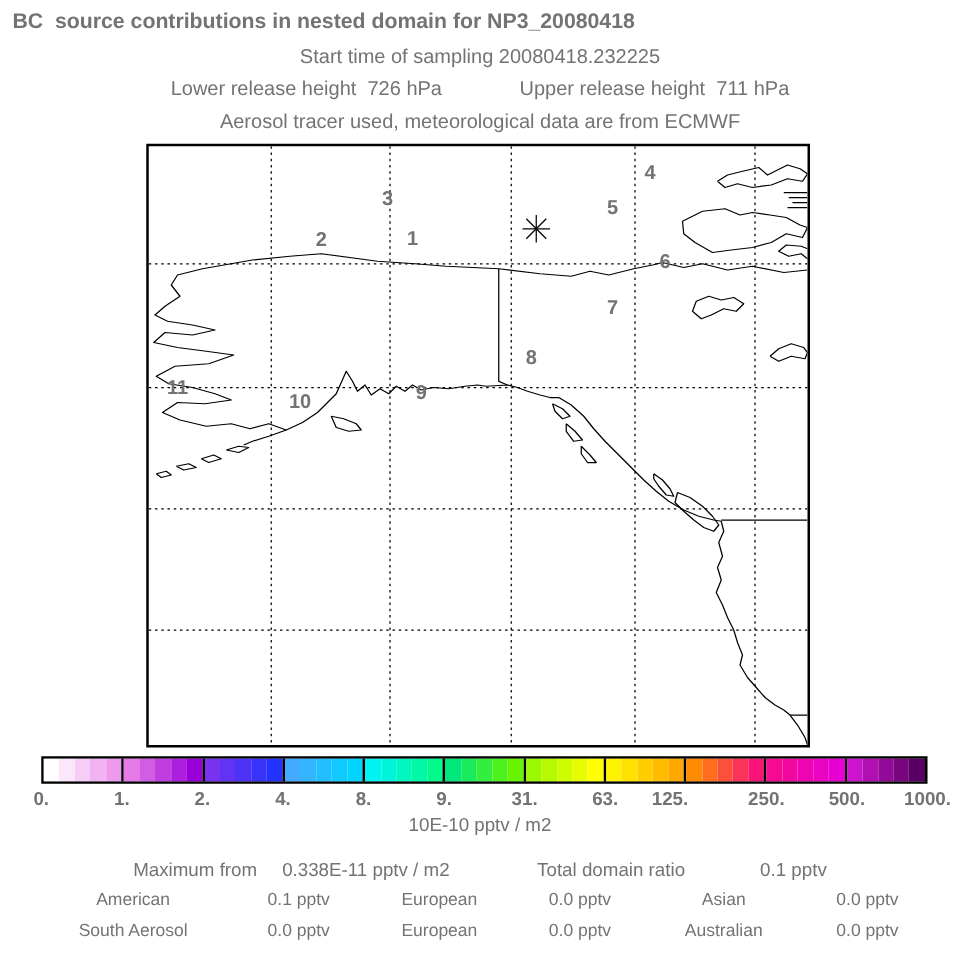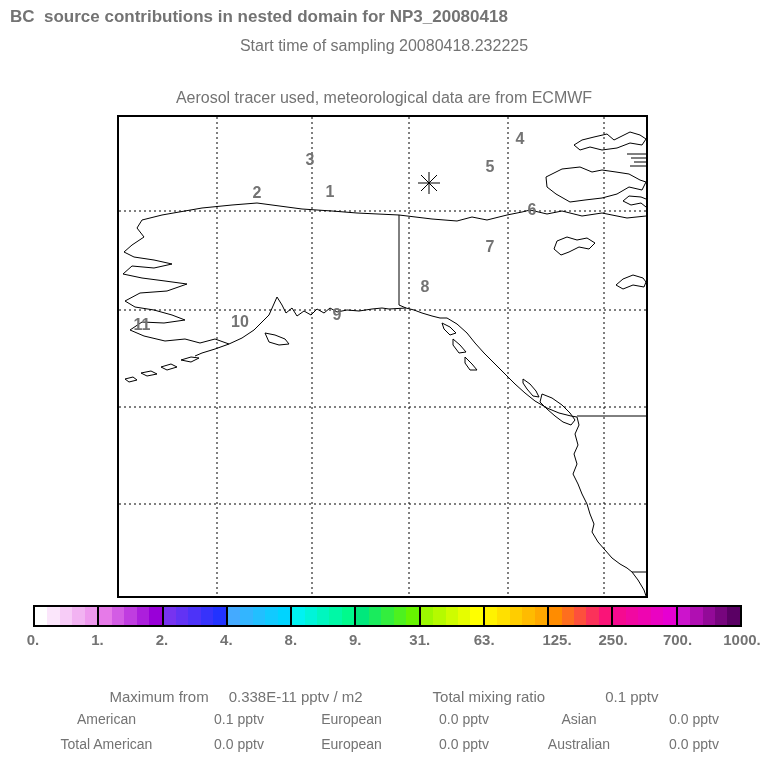--- a/index.html
+++ b/index.html
@@ -39,20 +39,24 @@
 <body>
 
 <div class="page">
 
   <div class="hdr-title">BC  source contributions in nested domain for NP3_20080418</div>
 
   <div class="hdr-line hdr-line2">
     <span>Start time of sampling 20080418.232225</span>
   </div>
 
+  <div class="hdr-line hdr-line3">
+    <span>Lower release height  726 hPa</span>
+    <span>Upper release height  711 hPa</span>
+  </div>
 
   <div class="hdr-line hdr-line4">
     <span>Aerosol tracer used, meteorological data are from ECMWF</span>
   </div>
 
   <div class="map">
     <svg viewBox="0 0 527 479">
 
       <g stroke="#000" stroke-width="1" stroke-dasharray="2 3" fill="none">
         <line x1="98" y1="0" x2="98" y2="479"></line>
@@ -128,21 +132,21 @@
         <div class="region-num" style="left: 211px; top: 75px;">1</div>
         <div class="region-num" style="left: 138px; top: 76px;">2</div>
         <div class="region-num" style="left: 191px; top: 43px;">3</div>
         <div class="region-num" style="left: 401px; top: 22px;">4</div>
         <div class="region-num" style="left: 371px; top: 50px;">5</div>
         <div class="region-num" style="left: 413px; top: 93px;">6</div>
         <div class="region-num" style="left: 371px; top: 130px;">7</div>
         <div class="region-num" style="left: 306px; top: 170px;">8</div>
         <div class="region-num" style="left: 218px; top: 198px;">9</div>
         <div class="region-num" style="left: 121px; top: 205px;">10</div>
-        <div class="region-num" style="left: 23px; top: 208px;">11</div>
+        <div class="region-num" style="left: 23px; top: 194px;">11</div>
       </div>
   </div>
 
   <div class="colorbar">
       <div class="cb-seg">
         <div class="cb-cell" style="background: rgb(255, 255, 255);"></div>
         <div class="cb-cell" style="background: rgb(251, 230, 251);"></div>
         <div class="cb-cell" style="background: rgb(247, 204, 247);"></div>
         <div class="cb-cell" style="background: rgb(242, 179, 242);"></div>
         <div class="cb-cell" style="background: rgb(238, 153, 238);"></div>
@@ -220,41 +224,42 @@
     </div>
   <div class="cb-ticks">
       <span class="cb-tick" style="left: 33px;">0.</span>
       <span class="cb-tick" style="left: 97.4545px;">1.</span>
       <span class="cb-tick" style="left: 161.909px;">2.</span>
       <span class="cb-tick" style="left: 226.364px;">4.</span>
       <span class="cb-tick" style="left: 290.818px;">8.</span>
       <span class="cb-tick" style="left: 355.273px;">9.</span>
       <span class="cb-tick" style="left: 419.727px;">31.</span>
       <span class="cb-tick" style="left: 484.182px;">63.</span>
-      <span class="cb-tick" style="left: 557px;">125.</span>
+      <span class="cb-tick" style="left: 536px;">125.</span>
       <span class="cb-tick" style="left: 613.091px;">250.</span>
-      <span class="cb-tick" style="left: 677.545px;">700.</span>
+      <span class="cb-tick" style="left: 677.545px;">500.</span>
       <span class="cb-tick" style="left: 742px;">1000.</span>
     </div>
+  <div class="cb-unit">10E-10 pptv / m2</div>
 
   <div class="stats1">
     <span>Maximum from</span>
     <span class="g1">0.338E-11 pptv / m2</span>
-    <span class="g2">Total mixing ratio</span>
+    <span class="g2">Total domain ratio</span>
     <span class="g3">0.1 pptv</span>
   </div>
 
   <div class="contrib">
     <span>American</span>
     <span>0.1 pptv</span>
     <span>European</span>
     <span>0.0 pptv</span>
     <span>Asian</span>
     <span>0.0 pptv</span>
-    <span>Total American</span>
+    <span>South Aerosol</span>
     <span>0.0 pptv</span>
     <span>European</span>
     <span>0.0 pptv</span>
     <span>Australian</span>
     <span>0.0 pptv</span>
   </div>
 
 </div>
 
 </body></html>

